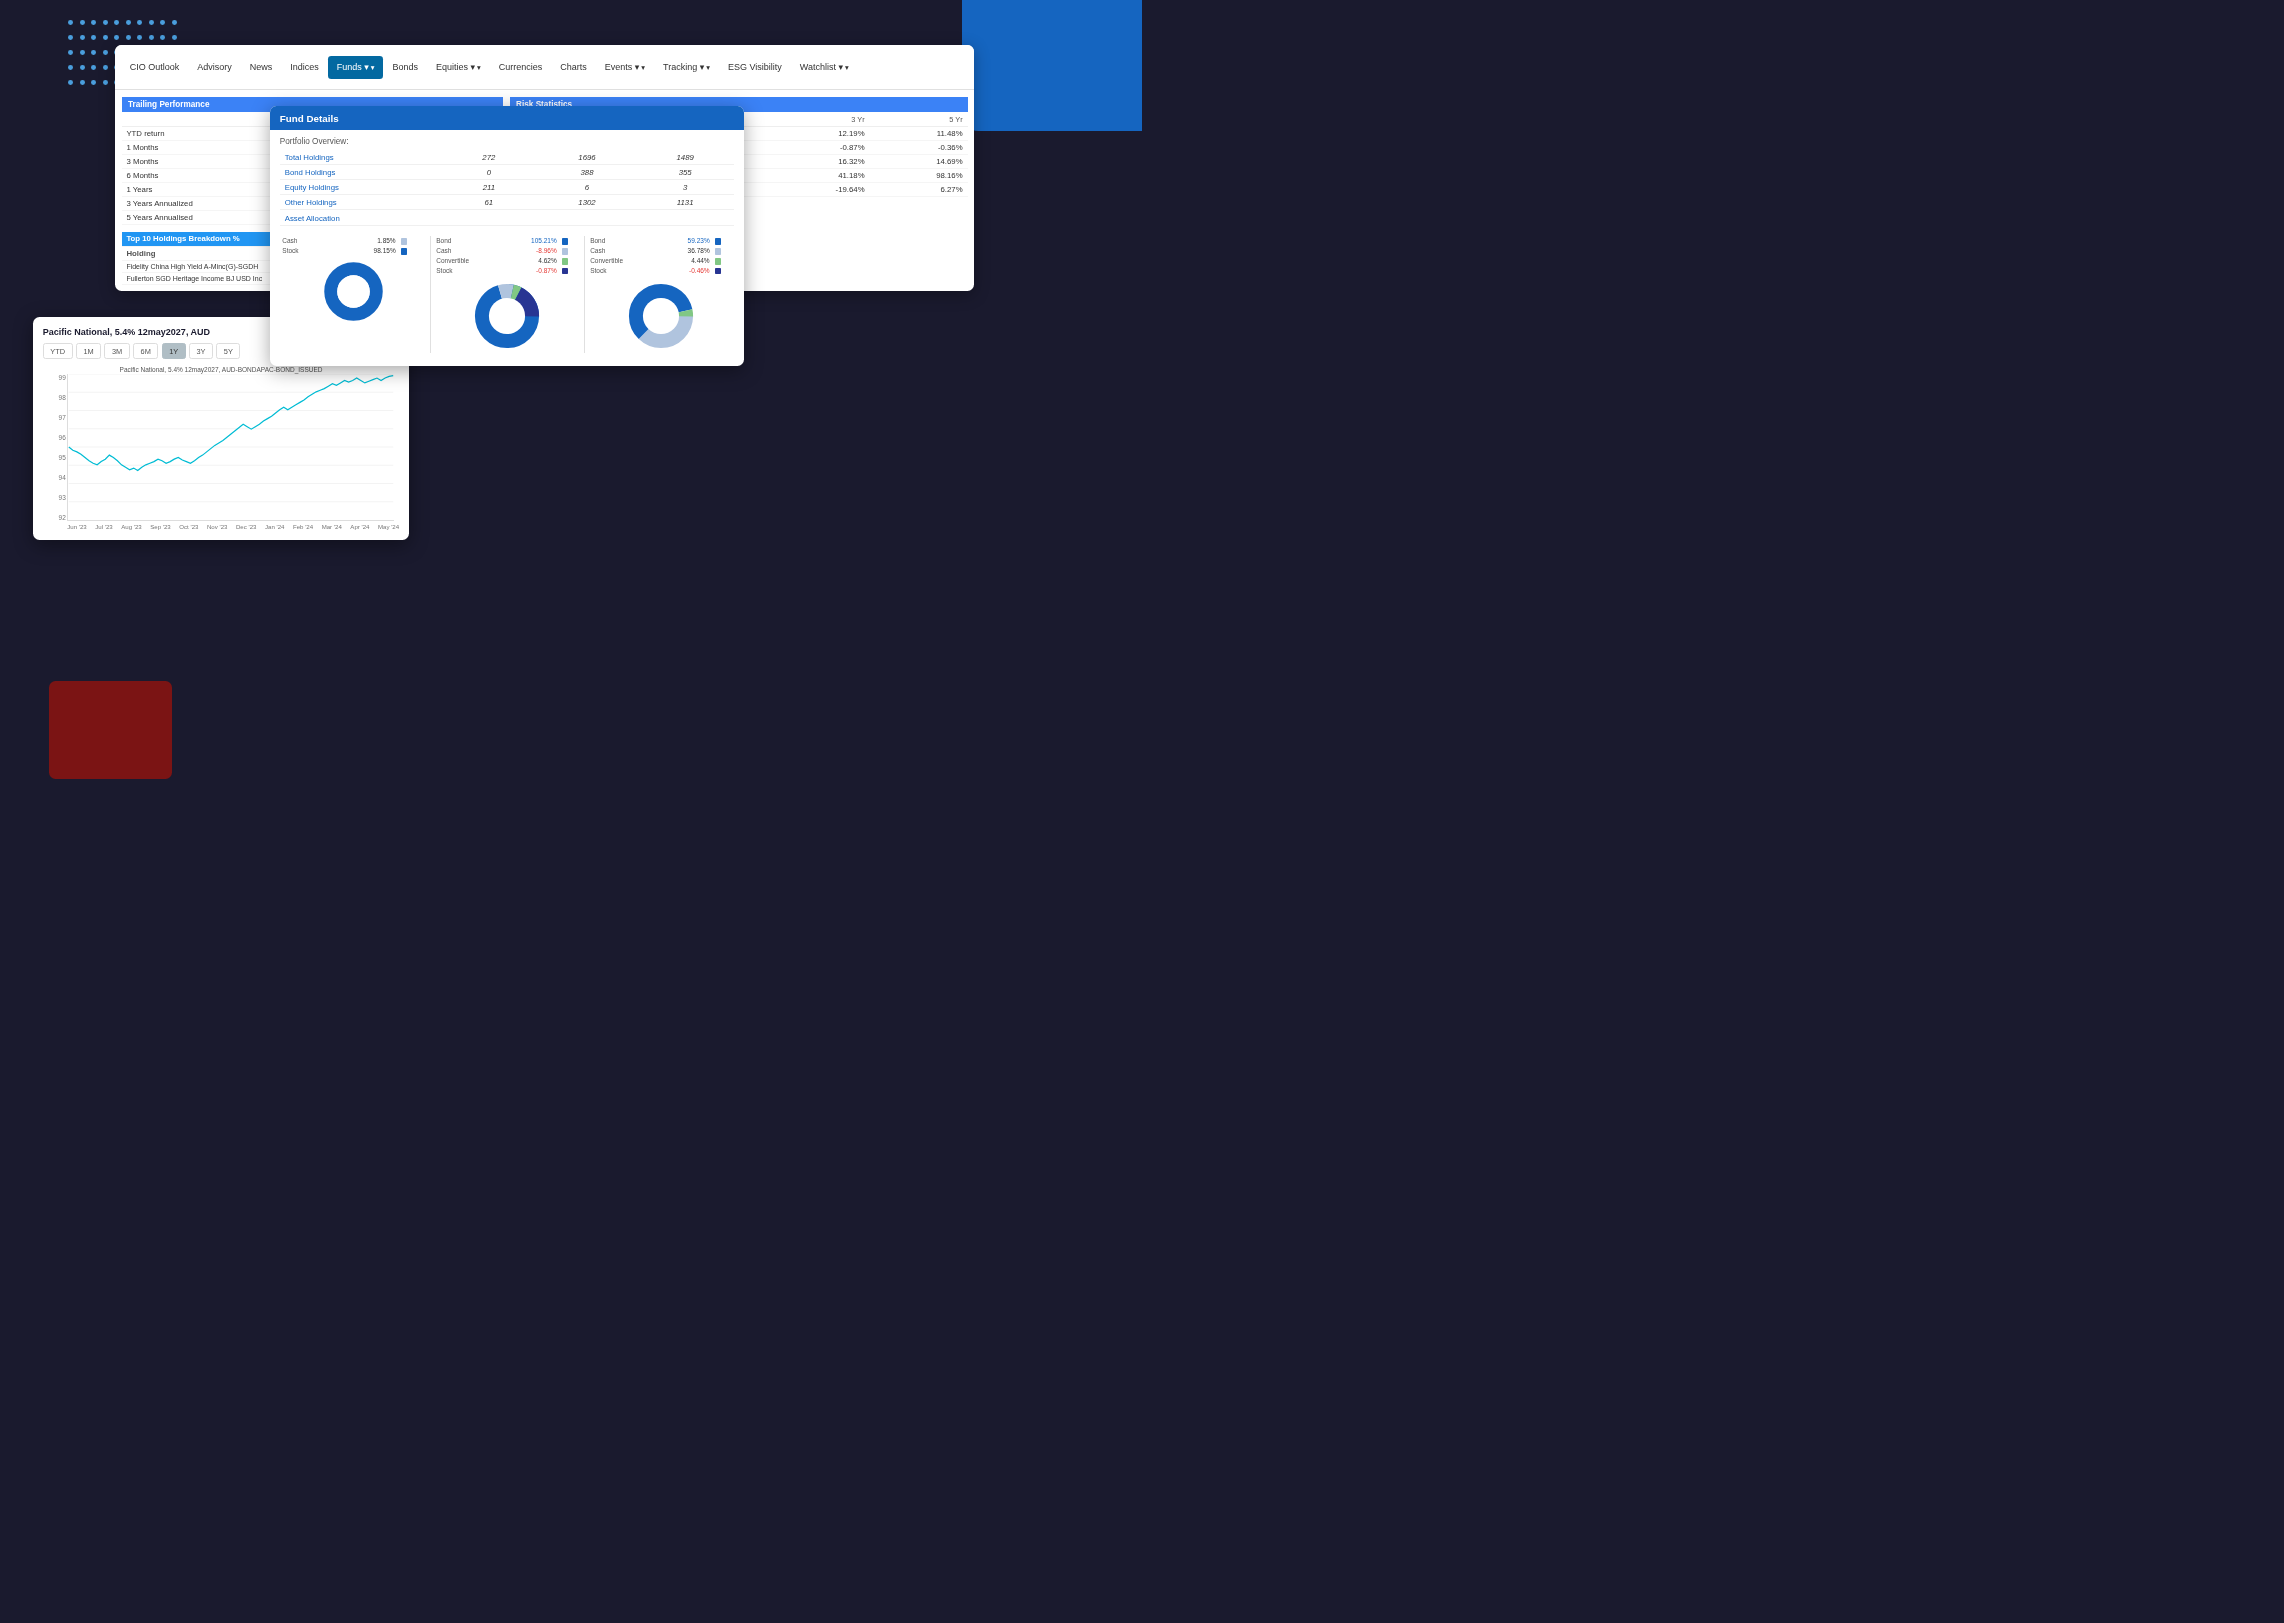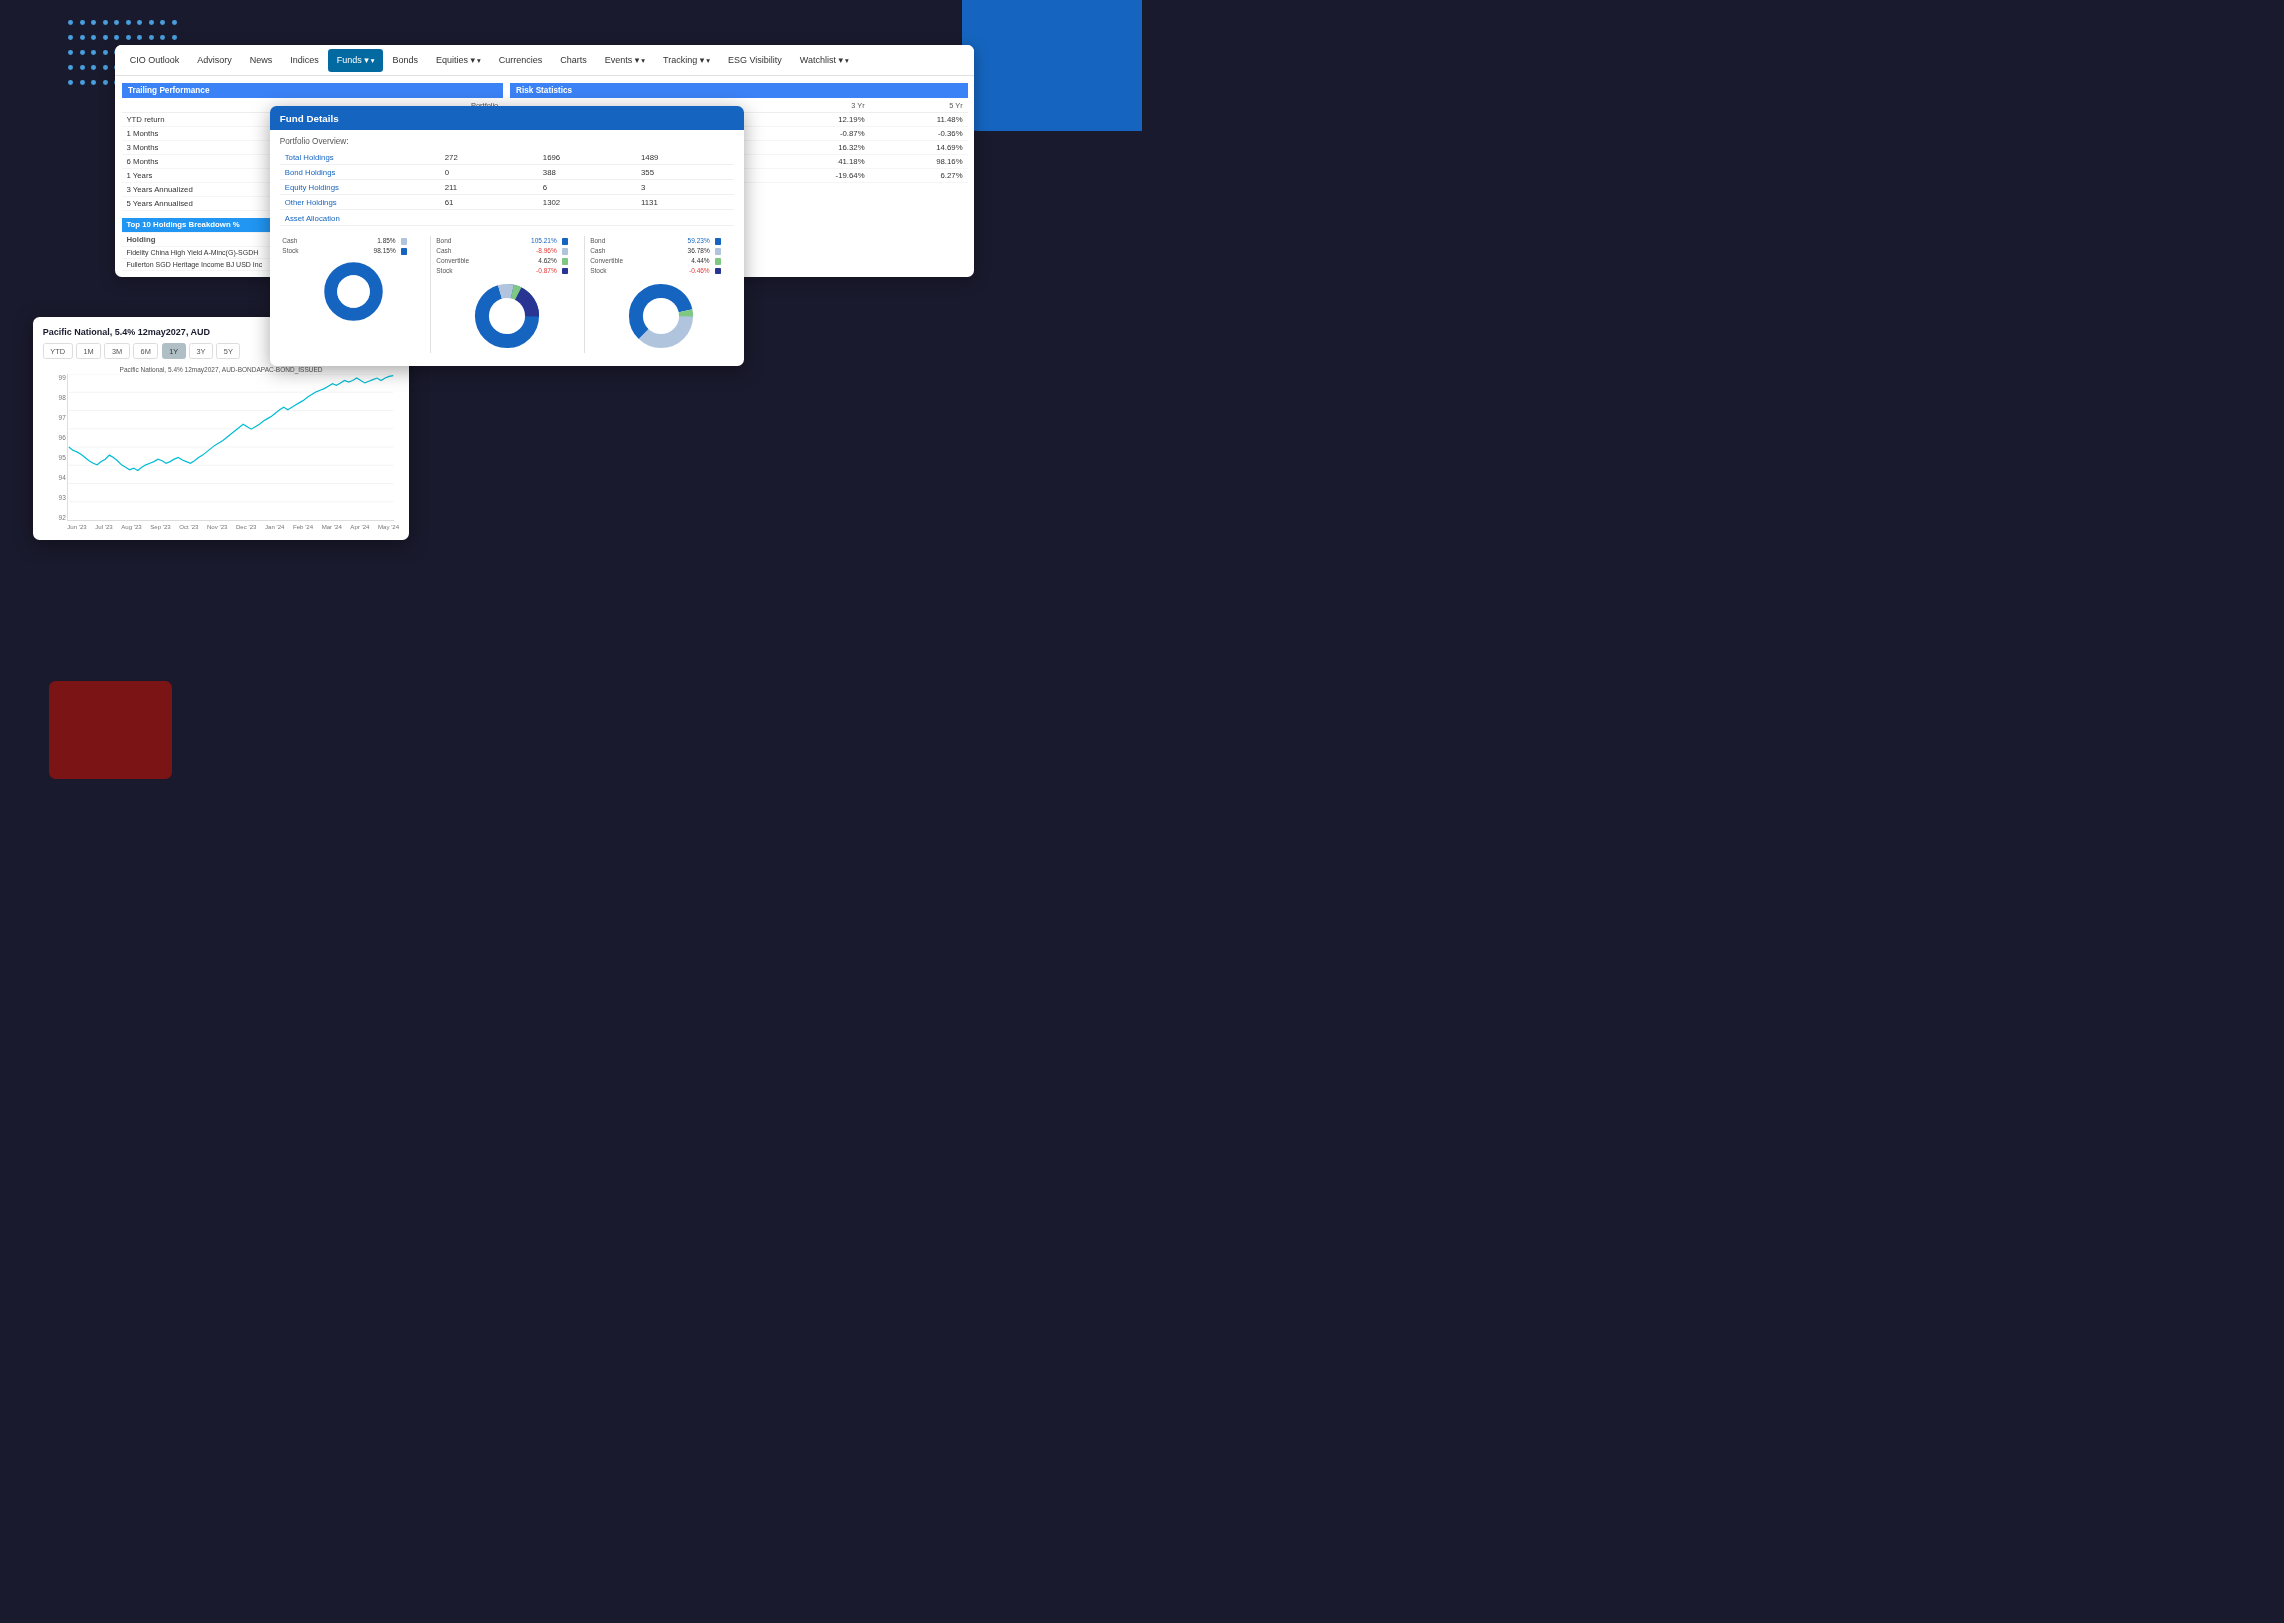--- a/index.html
+++ b/index.html
@@ -57,21 +57,21 @@
       box-shadow: 0 3.3px 16.4px rgba(0,0,0,0.3);
       overflow: hidden;
     }
 
     .nav-bar {
       display: flex;
       align-items: center;
       padding: 0 6.5px;
       background: #fff;
       border-bottom: 0.8px solid #e0e0e0;
-      height: 31px;
+      height: 45px;
       gap: 1.6px;
     }
 
     .nav-item {
       padding: 6.5px 8.2px;
       font-size: 9px;
       color: #333;
       cursor: pointer;
       white-space: nowrap;
       border-radius: 3.3px;
@@ -183,22 +183,23 @@
       padding: 2.5px 4.9px;
       color: #333;
       border-bottom: 0.8px solid #f0f0f0;
     }
     .holdings-table td:first-child {
       color: #1565c0;
       font-weight: 500;
       width: 106px;
     }
     .holdings-table td.num-cell {
-      text-align: left;
+      text-align: center;
       width: 65px;
+      font-style: italic;
     }
 
     
     .donuts-container {
       display: flex;
       justify-content: space-around;
       padding: 3.3px 0 6.5px;
     }
 
     .donut-section {

